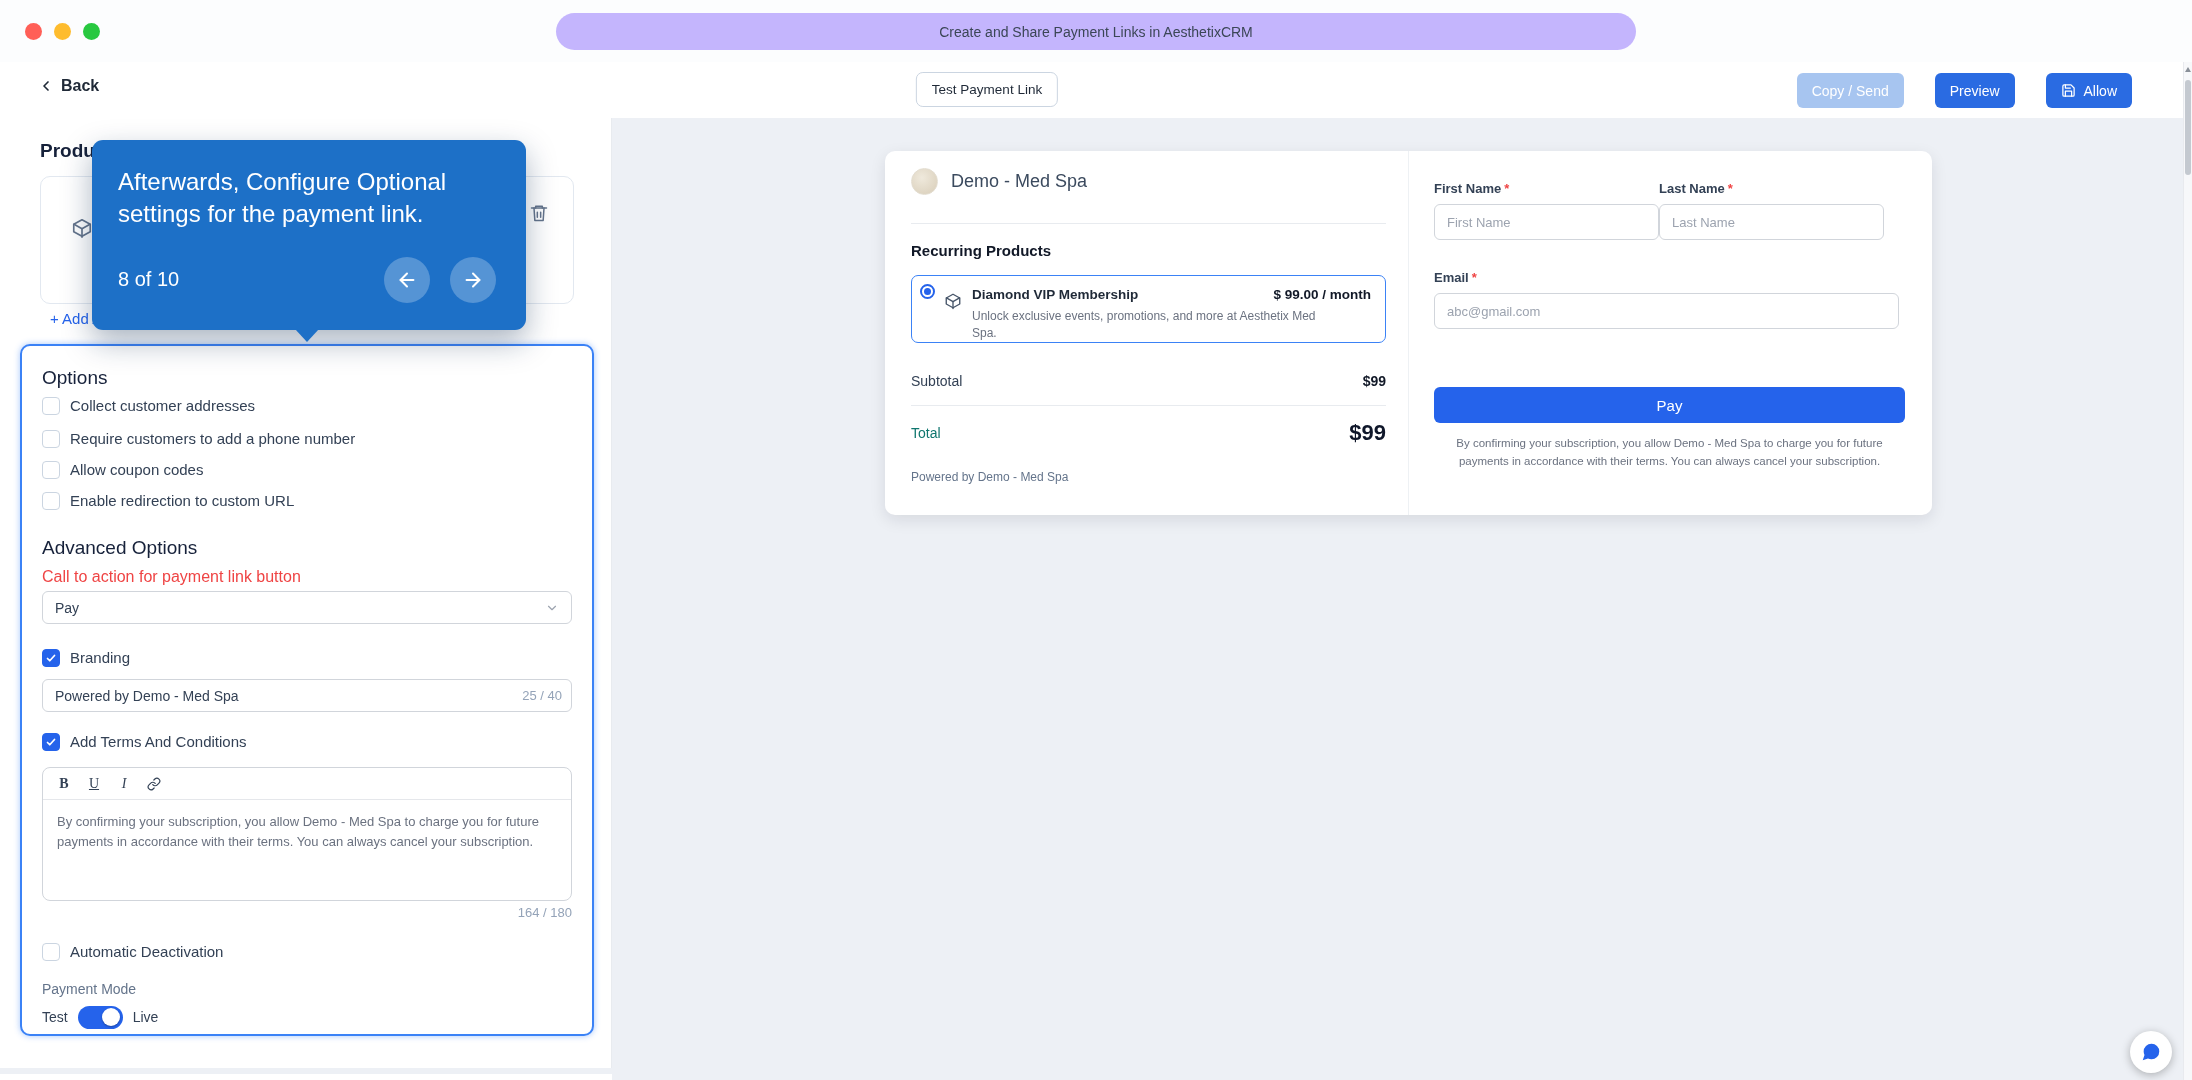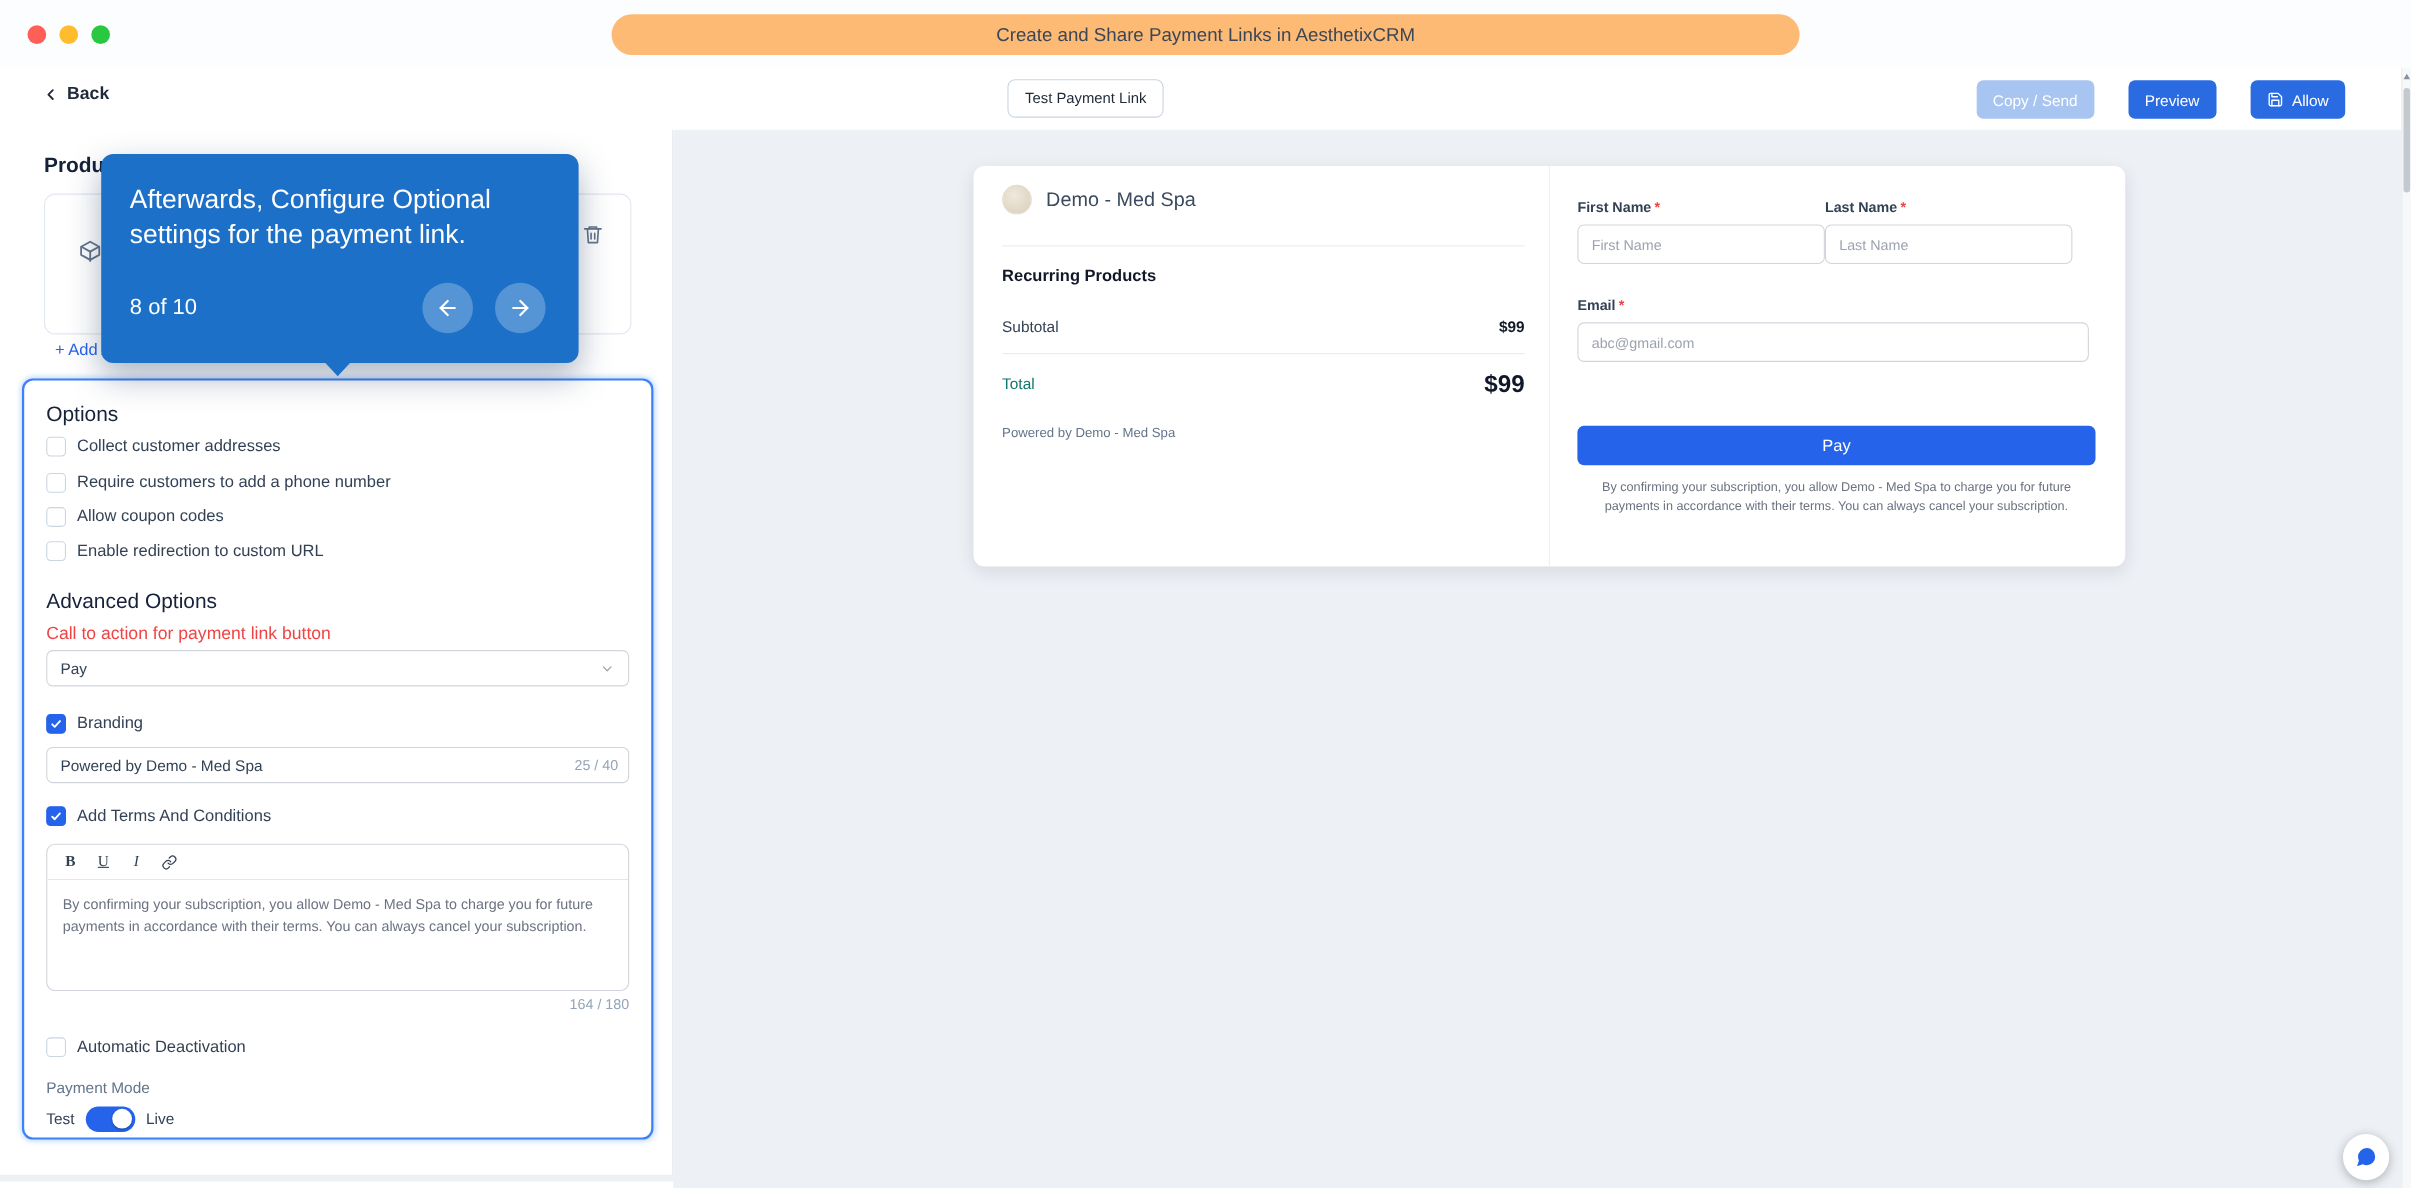--- a/index.html
+++ b/index.html
@@ -6,21 +6,21 @@
   html,body{width:2192px;height:1080px}
   body{font-family:"Liberation Sans",sans-serif;position:relative;background:#fff;overflow:hidden;color:#1f2937}
   svg{display:block}
 
   
   .titlebar{position:absolute;top:0;left:0;right:0;height:62px;background:#fcfdfe}
   .lights{position:absolute;left:25px;top:23px;display:flex;gap:12px}
   .light{width:17px;height:17px;border-radius:50%}
   .light.red{background:#ff5f57}.light.yellow{background:#febc2e}.light.green{background:#28c840}
   .title-pill{position:absolute;left:50%;top:13px;transform:translateX(-50%);width:1080px;height:37px;border-radius:19px;
-    background:#fdba74;display:flex;align-items:center;justify-content:center;font-size:17px;color:#3b4656}
+    background:#c4b5fd;display:flex;align-items:center;justify-content:center;font-size:14px;color:#3b4656}
 
   
   .appbar{position:absolute;top:62px;left:0;right:9px;height:56px;background:#fff}
   .back{position:absolute;left:38px;top:15px;display:flex;align-items:center;gap:7px;font-size:16px;font-weight:700;color:#1f2937;cursor:pointer}
   .test-link-btn{position:absolute;left:987px;top:10px;transform:translateX(-50%);padding:9px 15px;border:1px solid #cbd5e1;
     border-radius:7px;background:#fff;font-size:13.5px;color:#1f2937;white-space:nowrap;cursor:pointer}
   .topbtns{position:absolute;right:51px;top:11px;display:flex;gap:31px}
   .btn{height:35px;padding:0 15px;border-radius:6px;color:#fff;font-size:14px;display:flex;align-items:center;gap:8px;border:none;cursor:pointer;white-space:nowrap}
   .btn.lightblue{background:#a7c5f0}
   .btn.primary{background:#2a6be2}
@@ -306,20 +306,35 @@
 
 <div class="preview-card">
   <div class="pc-left">
     <div class="merchant">
       <span class="logo"></span>
       <span class="merchant-name">Demo - Med Spa</span>
     </div>
     <hr class="pdivider">
     <div class="rec-title">Recurring Products</div>
 
+    <div class="p-item">
+      <span class="radio"></span>
+      <span class="p-pkg">
+        <svg width="18" height="18" viewBox="0 0 24 24" fill="none" stroke="currentColor" stroke-width="1.8" stroke-linecap="round" stroke-linejoin="round">
+            <path d="M21 16V8l-9-5-9 5v8l9 5 9-5z"></path>
+            <path d="M3.3 7.9L12 12.8l8.7-4.9"></path>
+            <path d="M12 22.1V12.8"></path>
+          </svg>
+      </span>
+      <div class="p-line">
+        <span class="p-name">Diamond VIP Membership</span>
+        <span class="p-price">$ 99.00 / month</span>
+      </div>
+      <div class="p-desc">Unlock exclusive events, promotions, and more at Aesthetix Med Spa.</div>
+    </div>
 
     <div class="sumrow">
       <span>Subtotal</span>
       <span class="val">$99</span>
     </div>
     <hr class="pdivider2">
     <div class="totalrow">
       <span class="total-label">Total</span>
       <span class="total-val">$99</span>
     </div>

